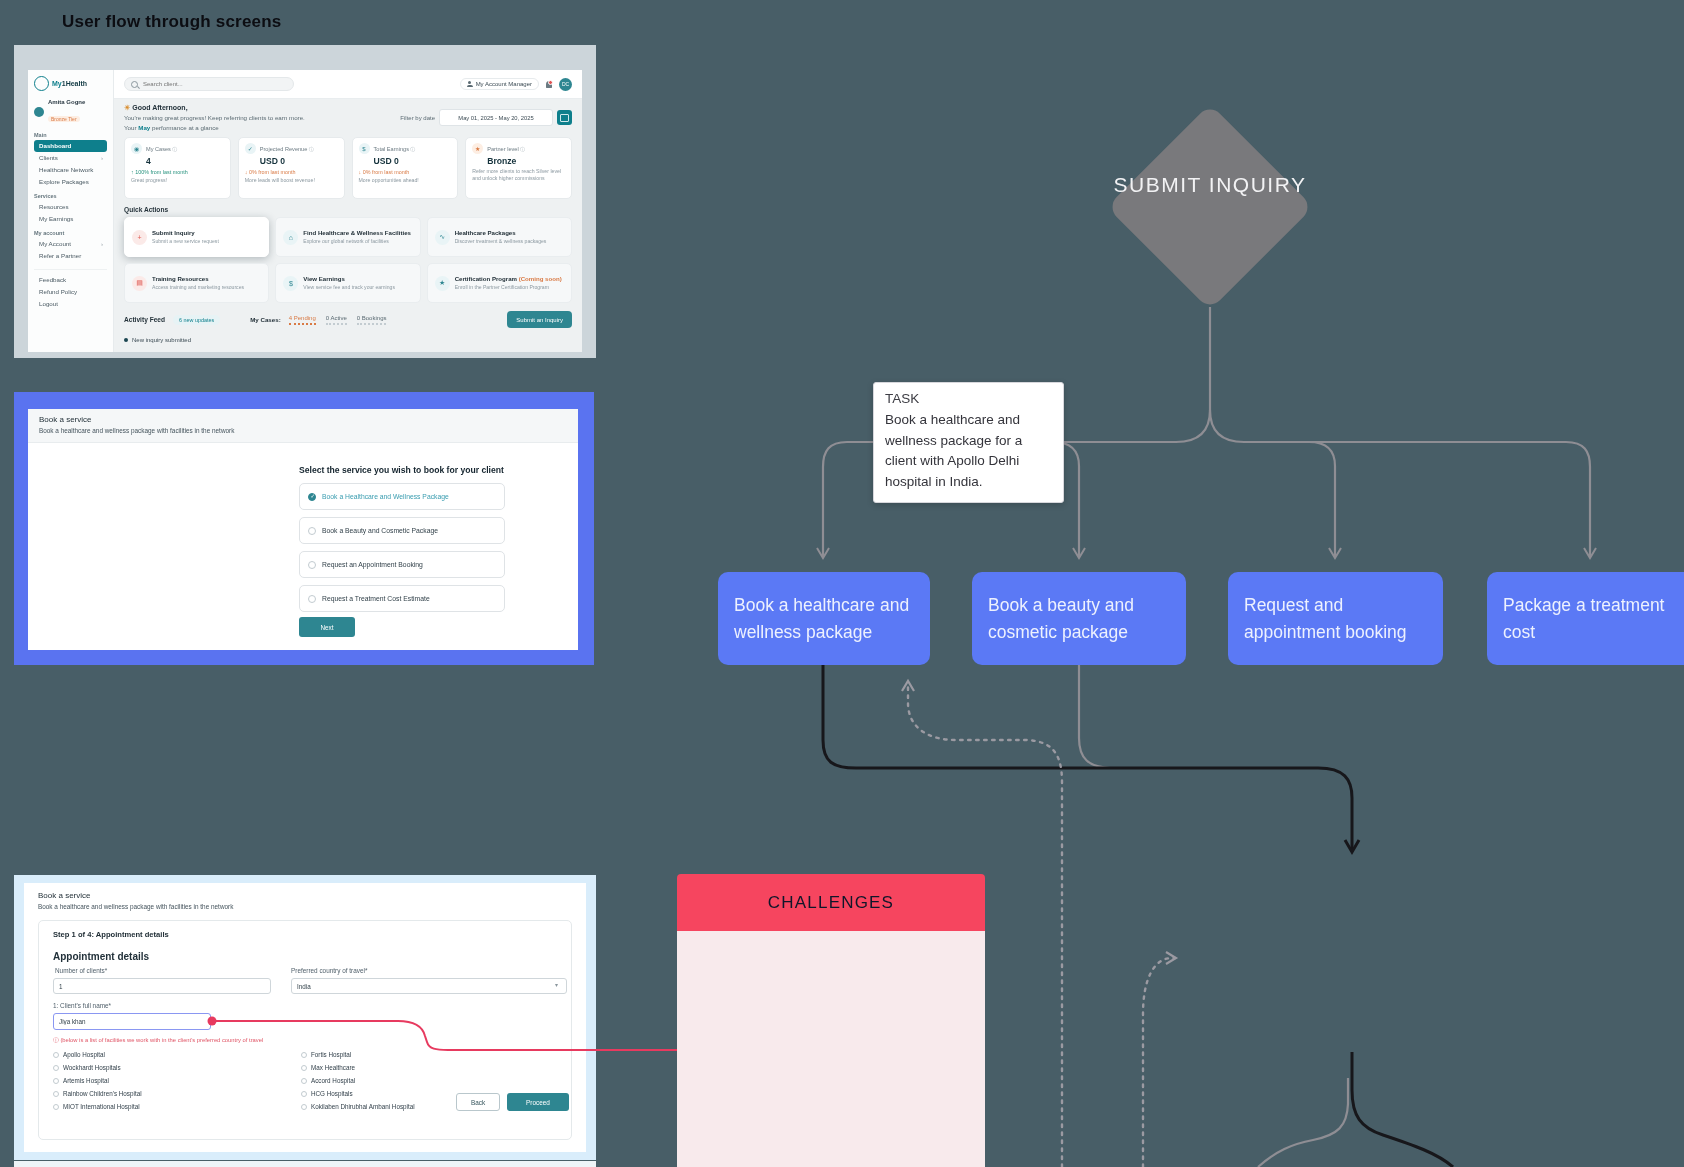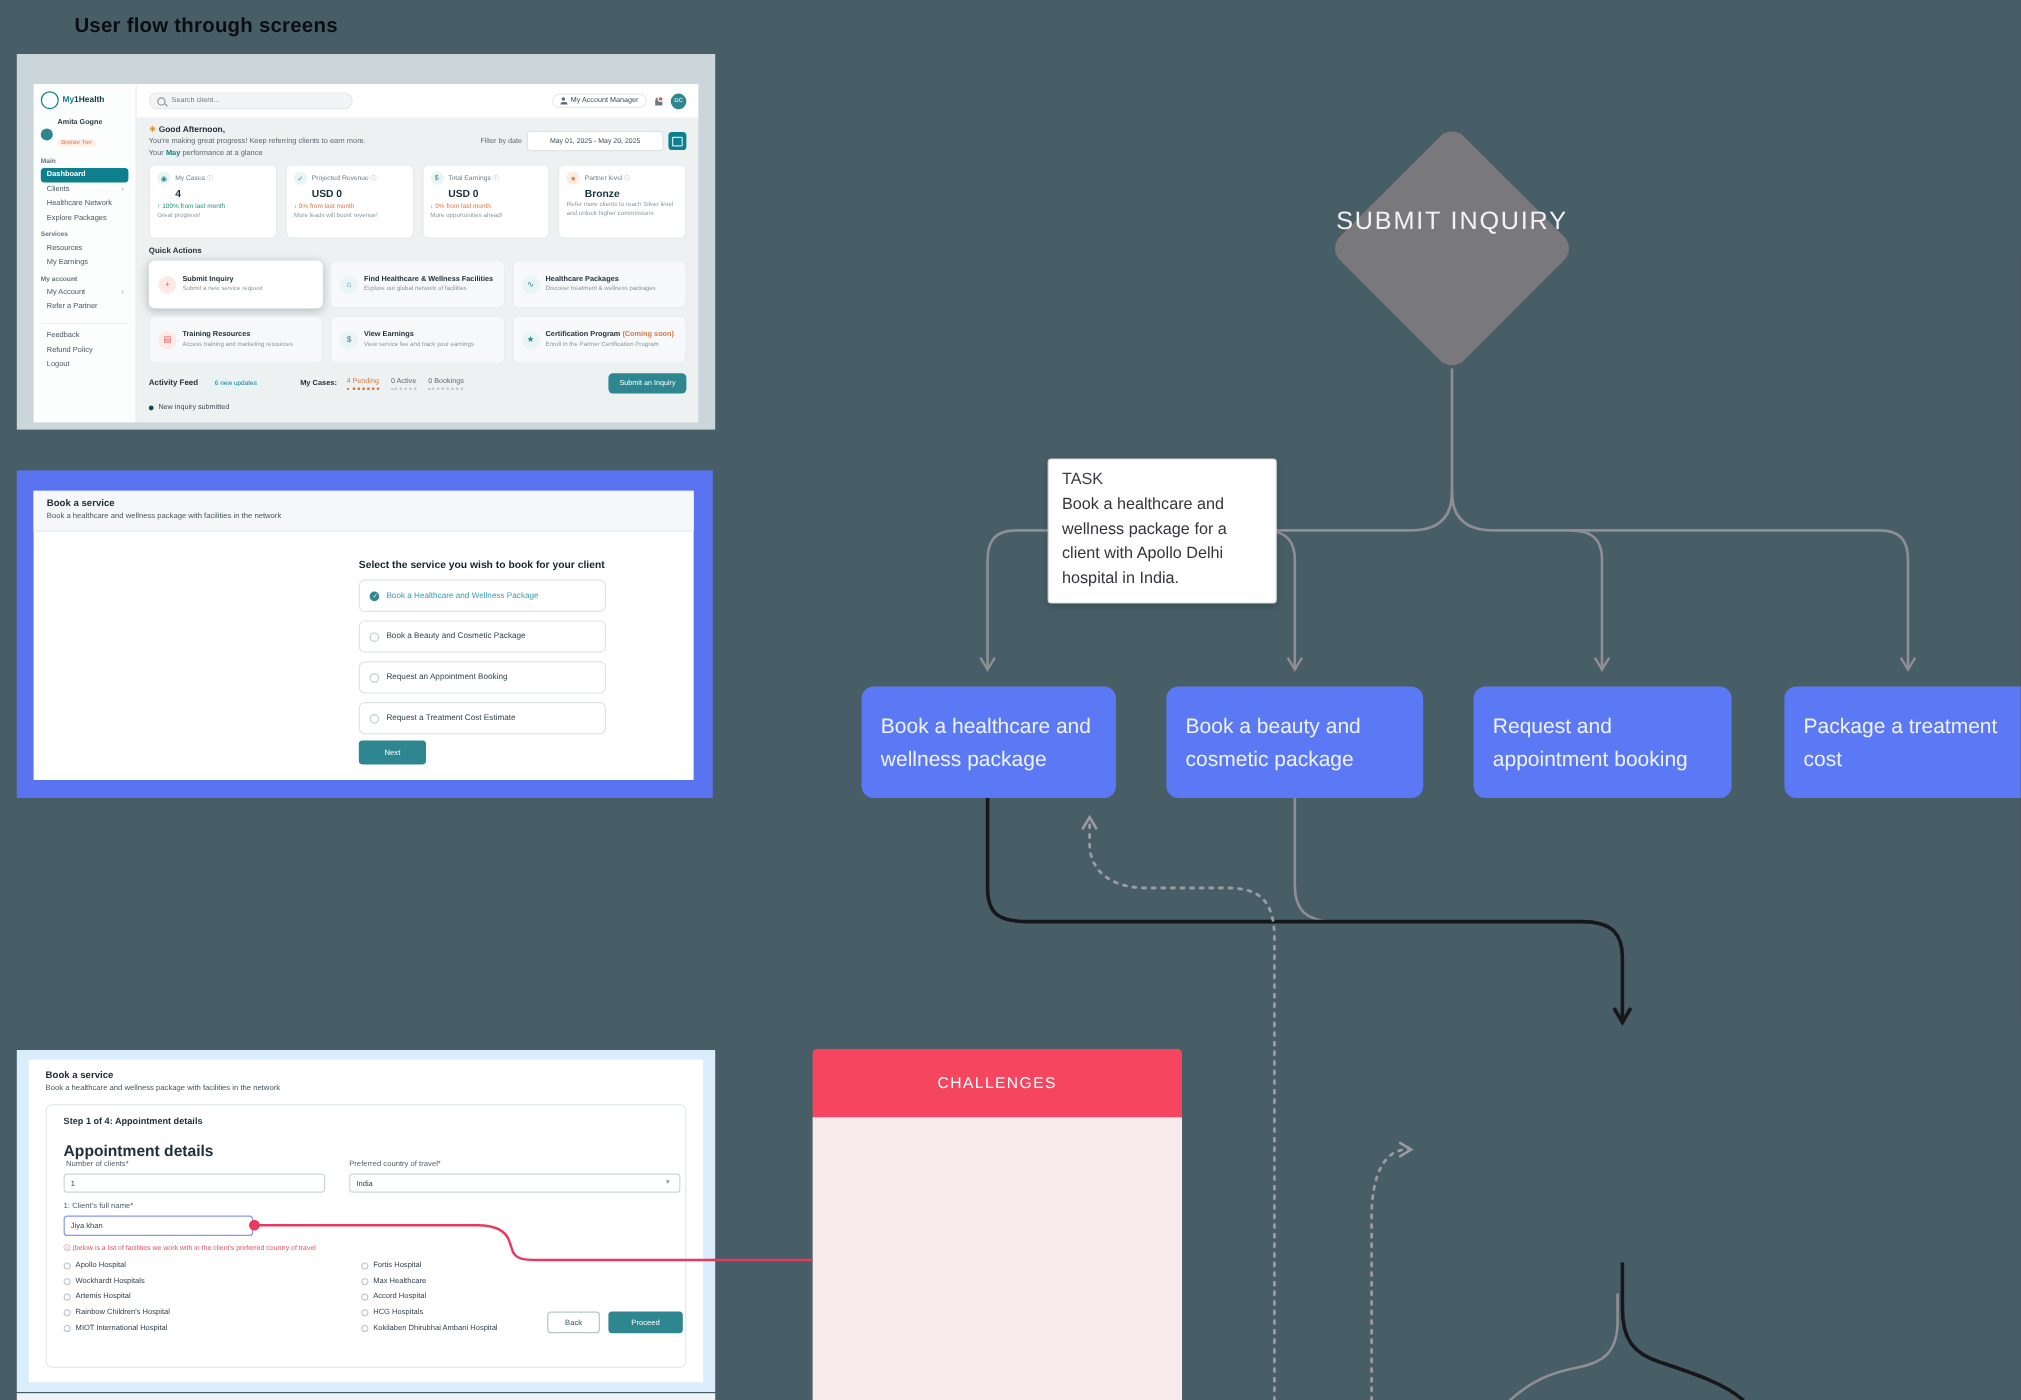--- a/index.html
+++ b/index.html
@@ -34,21 +34,21 @@
 
   
   #details-box{left:1187px;top:870px;width:328px;height:182px;background:#d8e9fb;border-radius:14px;z-index:2;
                box-sizing:border-box;padding:16px 14px 14px 12px;}
   #details-box ol{margin:0;padding-left:28px;}
   #details-box li{font-size:16.5px;color:#3c4a57;line-height:1.57;padding-left:2px;}
 
   
   #challenges{left:677px;top:874px;width:308px;height:310px;z-index:2;border-radius:4px 4px 0 0;overflow:hidden;}
   #ch-header{height:57px;background:#f6455f;display:flex;align-items:center;justify-content:center;}
-  #ch-header .ch-title{color:#ffffff;font-size:13px;letter-spacing:1.2px;}
+  #ch-header .ch-title{color:#0f172a;font-size:17px;letter-spacing:1.2px;}
   #ch-body{background:#f8eaec;height:253px;padding:16px 21px;box-sizing:border-box;}
   #ch-body p{margin:0;font-size:16.5px;color:#cd4663;line-height:1.5;}
   #ch-body p + p{margin-top:25px;}
 
   
   .shot{z-index:2;}
   .tinybtn{display:flex;align-items:center;justify-content:center;border-radius:3px;font-size:6.4px;}
   .teal-btn{background:#2e8691;color:#fff;border:none;}
 
   
@@ -136,41 +136,41 @@
   .case-tab:first-child{color:#d97a45;border-bottom-color:#d97a45;}
   #db-footer .teal-btn{margin-left:auto;height:17px;padding:0 9px;border-radius:4px;font-size:6px;}
   .feed-row{display:flex;align-items:center;gap:4px;margin-top:9px;}
   .feed-dot{width:4px;height:4px;border-radius:50%;background:#1b4651;}
   .feed-txt{font-size:6px;color:#3c4b54;}
 
   
   #svc{left:14px;top:392px;width:580px;height:273px;background:#5a73f0;}
   #svc-white{left:14px;top:17px;width:550px;height:241px;background:#fff;}
   #svc-head{left:0;top:0;width:550px;height:34px;background:#f5f7f8;border-bottom:1px solid #e8ecee;box-sizing:border-box;}
-  .sheet-title{font-size:8px;font-weight:700;color:#1d2b33;}
+  .sheet-title{font-size:8px;font-weight:400;color:#1d2b33;}
   .sheet-sub{font-size:6.4px;color:#44535c;margin-top:3px;}
   #svc-head .inner{padding:6px 11px 0;}
   #svc-q{left:271px;top:56px;width:220px;font-size:8.6px;font-weight:700;color:#14242e;}
   .svc-options{left:271px;top:74px;width:206px;}
   .svc-opt{height:27px;border:1px solid #dfe3e6;border-radius:5px;margin-bottom:7px;display:flex;align-items:center;
            gap:6px;padding:0 8px;box-sizing:border-box;background:#fff;}
   .radio{width:8px;height:8px;border:1px solid #c2cbd0;border-radius:50%;box-sizing:border-box;flex:none;position:relative;}
   .svc-opt:first-child .radio{background:#2e8691;border-color:#2e8691;}
   .svc-opt:first-child .radio::after{content:"✓";position:absolute;left:1.5px;top:-1px;font-size:5.5px;color:#fff;}
   .svc-opt .lbl{font-size:6.8px;color:#33424b;}
   .svc-opt:first-child .lbl{color:#3a9db0;}
   #svc-next{left:271px;top:208px;width:56px;height:20px;}
 
   
   #form{left:14px;top:875px;width:582px;height:285px;background:#d9edfb;}
   #form-white{left:10px;top:8px;width:562px;height:269px;background:#fff;}
   #form-head{padding:8px 14px 0;}
   #form-panel{left:14px;top:37px;width:534px;height:220px;border:1px solid #e4e9eb;border-radius:5px;box-sizing:border-box;}
   .fp-step{position:absolute;left:14px;top:9px;font-size:7.6px;font-weight:700;color:#1d2b33;}
-  .fp-sec{position:absolute;left:14px;top:30px;font-size:13px;font-weight:700;color:#22313a;}
+  .fp-sec{position:absolute;left:14px;top:30px;font-size:10px;font-weight:700;color:#22313a;}
   .f-label{position:absolute;font-size:6.4px;color:#51606b;}
   .f-input{position:absolute;border:1px solid #cfd6da;border-radius:3px;font-size:6.3px;color:#33424b;
            padding:0 5px;box-sizing:border-box;font-family:inherit;background:#fff;outline:none;}
   #f-clients-lbl{left:16px;top:46px;} #f-clients{left:14px;top:57px;width:218px;height:16px;}
   #f-country-lbl{left:252px;top:46px;} #f-country{left:252px;top:57px;width:276px;height:16px;}
   .f-chev{position:absolute;left:516px;top:60px;font-size:6px;color:#8b979e;}
   #f-name-lbl{left:14px;top:81px;} #f-name{left:14px;top:92px;width:158px;height:17px;border-color:#8a97f2;}
   #f-note{position:absolute;left:14px;top:115px;font-size:5.8px;color:#e05566;}
   .hosp{position:absolute;top:127px;list-style:none;margin:0;padding:0;}
   #hosp-l{left:14px;} #hosp-r{left:262px;}

